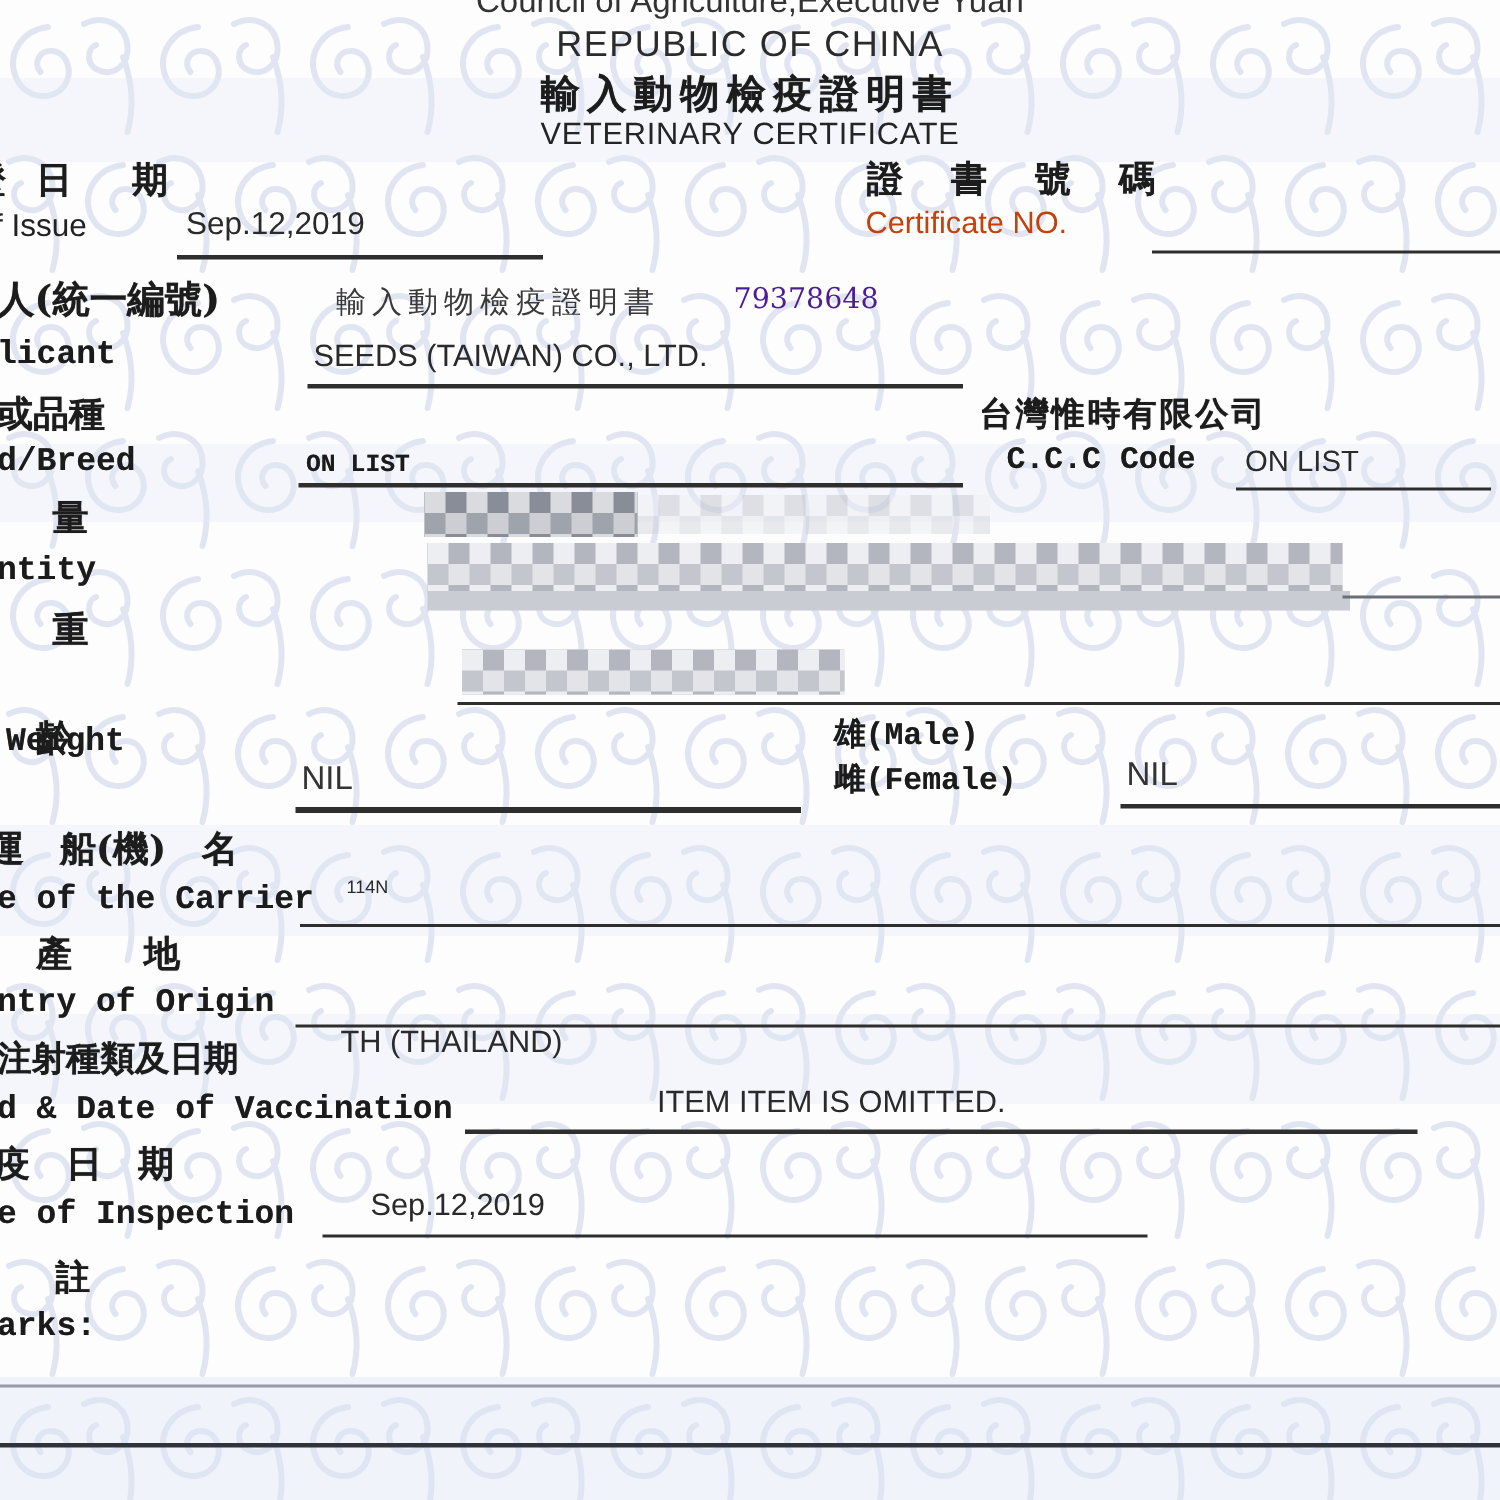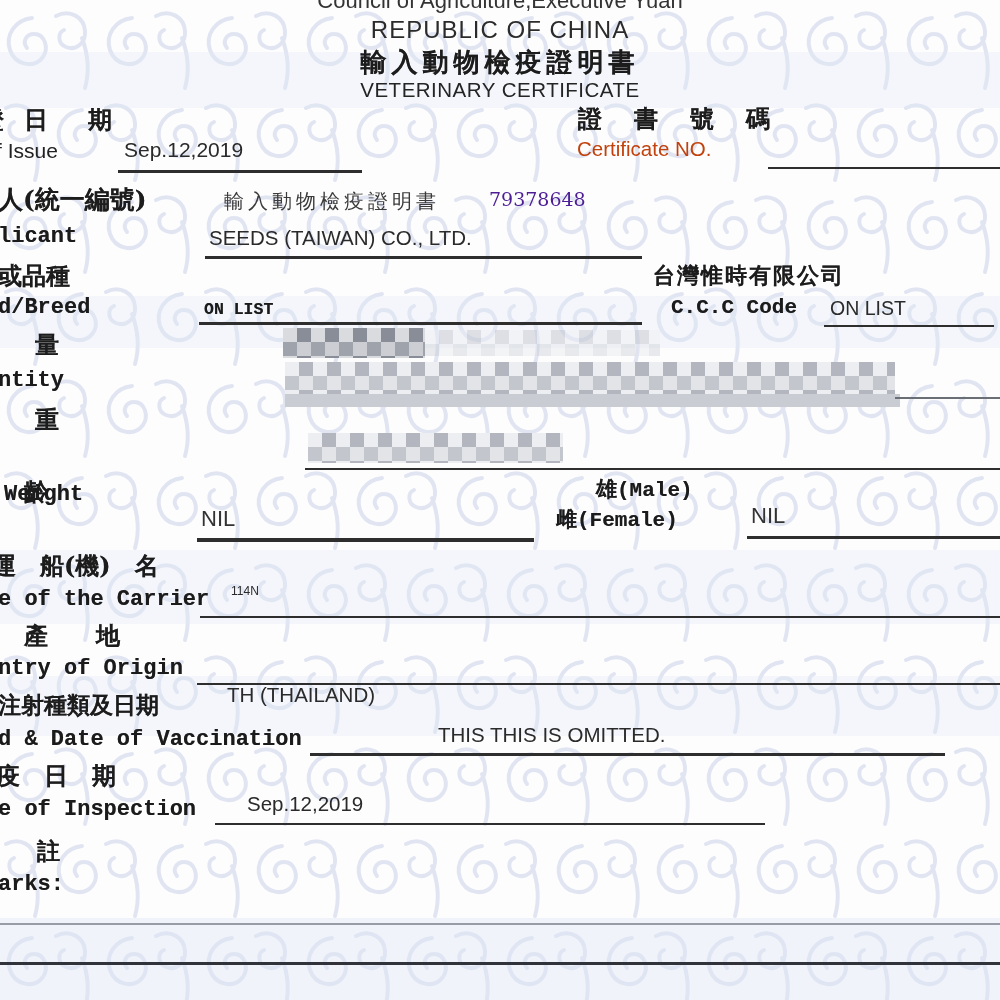--- a/index.html
+++ b/index.html
@@ -110,40 +110,40 @@
   <div class="mosaic" style="left:285px;top:362px;width:610px;height:34px;"></div>
   <div class="grayband" style="left:285px;top:394px;width:615px;height:13px;"></div>
   <div class="rule" style="left:895px;top:397px;width:105px;height:2px;background:#6a6f76;"></div>
 
   <div class="t zh" style="left:35px;top:404px;">重</div>
   <div class="t en" style="left:4px;top:440px;font-size:22px;margin-top:42px;">Weight</div>
   <div class="mosaic" style="left:308px;top:433px;width:255px;height:30px;"></div>
   <div class="rule" style="left:305px;top:468px;width:695px;height:2px;"></div>
 
   <div class="t zh" style="left:24px;top:476px;">齡</div>
-  <div class="t en" style="left:556px;top:475px;font-size:21px;margin-left:40px;">雄(Male)</div>
+  <div class="t en" style="left:556px;top:475px;font-size:21px;">雄(Male)</div>
   <div class="t sv" style="left:201px;top:506px;font-size:22px;color:#333;">NIL</div>
   <div class="rule" style="left:197px;top:538px;width:337px;height:4px;"></div>
   <div class="t en" style="left:556px;top:505px;font-size:21px;">雌(Female)</div>
   <div class="t sv" style="left:751px;top:503px;font-size:22px;color:#333;">NIL</div>
   <div class="rule" style="left:747px;top:536px;width:253px;height:3px;"></div>
 
   <div class="t zh" style="left:-8px;top:550px;">運　船(機)　名</div>
   <div class="t en" style="left:-2px;top:587px;font-size:22px;">e of the Carrier</div>
   <div class="t sv" style="left:231px;top:584px;font-size:12px;">114N</div>
   <div class="rule" style="left:200px;top:616px;width:800px;height:2px;"></div>
 
   <div class="t zh" style="left:24px;top:620px;">產　　地</div>
   <div class="t en" style="left:-2px;top:656px;font-size:22px;">ntry of Origin</div>
   <div class="t sv" style="left:227px;top:683px;font-size:20.5px;">TH (THAILAND)</div>
   <div class="rule" style="left:197px;top:683px;width:803px;height:2px;"></div>
 
   <div class="t zh" style="left:-2px;top:690px;font-size:23px;">注射種類及日期</div>
   <div class="t en" style="left:-2px;top:727px;font-size:22px;">d &amp; Date of Vaccination</div>
-  <div class="t sv" style="left:438px;top:723px;font-size:20.5px;">THIS THIS IS OMITTED.</div>
+  <div class="t sv" style="left:438px;top:723px;font-size:20.5px;">ITEM ITEM IS OMITTED.</div>
   <div class="rule" style="left:310px;top:753px;width:635px;height:3px;"></div>
 
   <div class="t zh" style="left:-4px;top:760px;">疫　日　期</div>
   <div class="t en" style="left:-2px;top:797px;font-size:22px;">e of Inspection</div>
   <div class="t sv" style="left:247px;top:792px;font-size:20.5px;">Sep.12,2019</div>
   <div class="rule" style="left:215px;top:823px;width:550px;height:2px;"></div>
 
   <div class="t zh" style="left:37px;top:836px;font-size:23px;">註</div>
   <div class="t en" style="left:-2px;top:872px;font-size:22px;">arks:</div>
 

